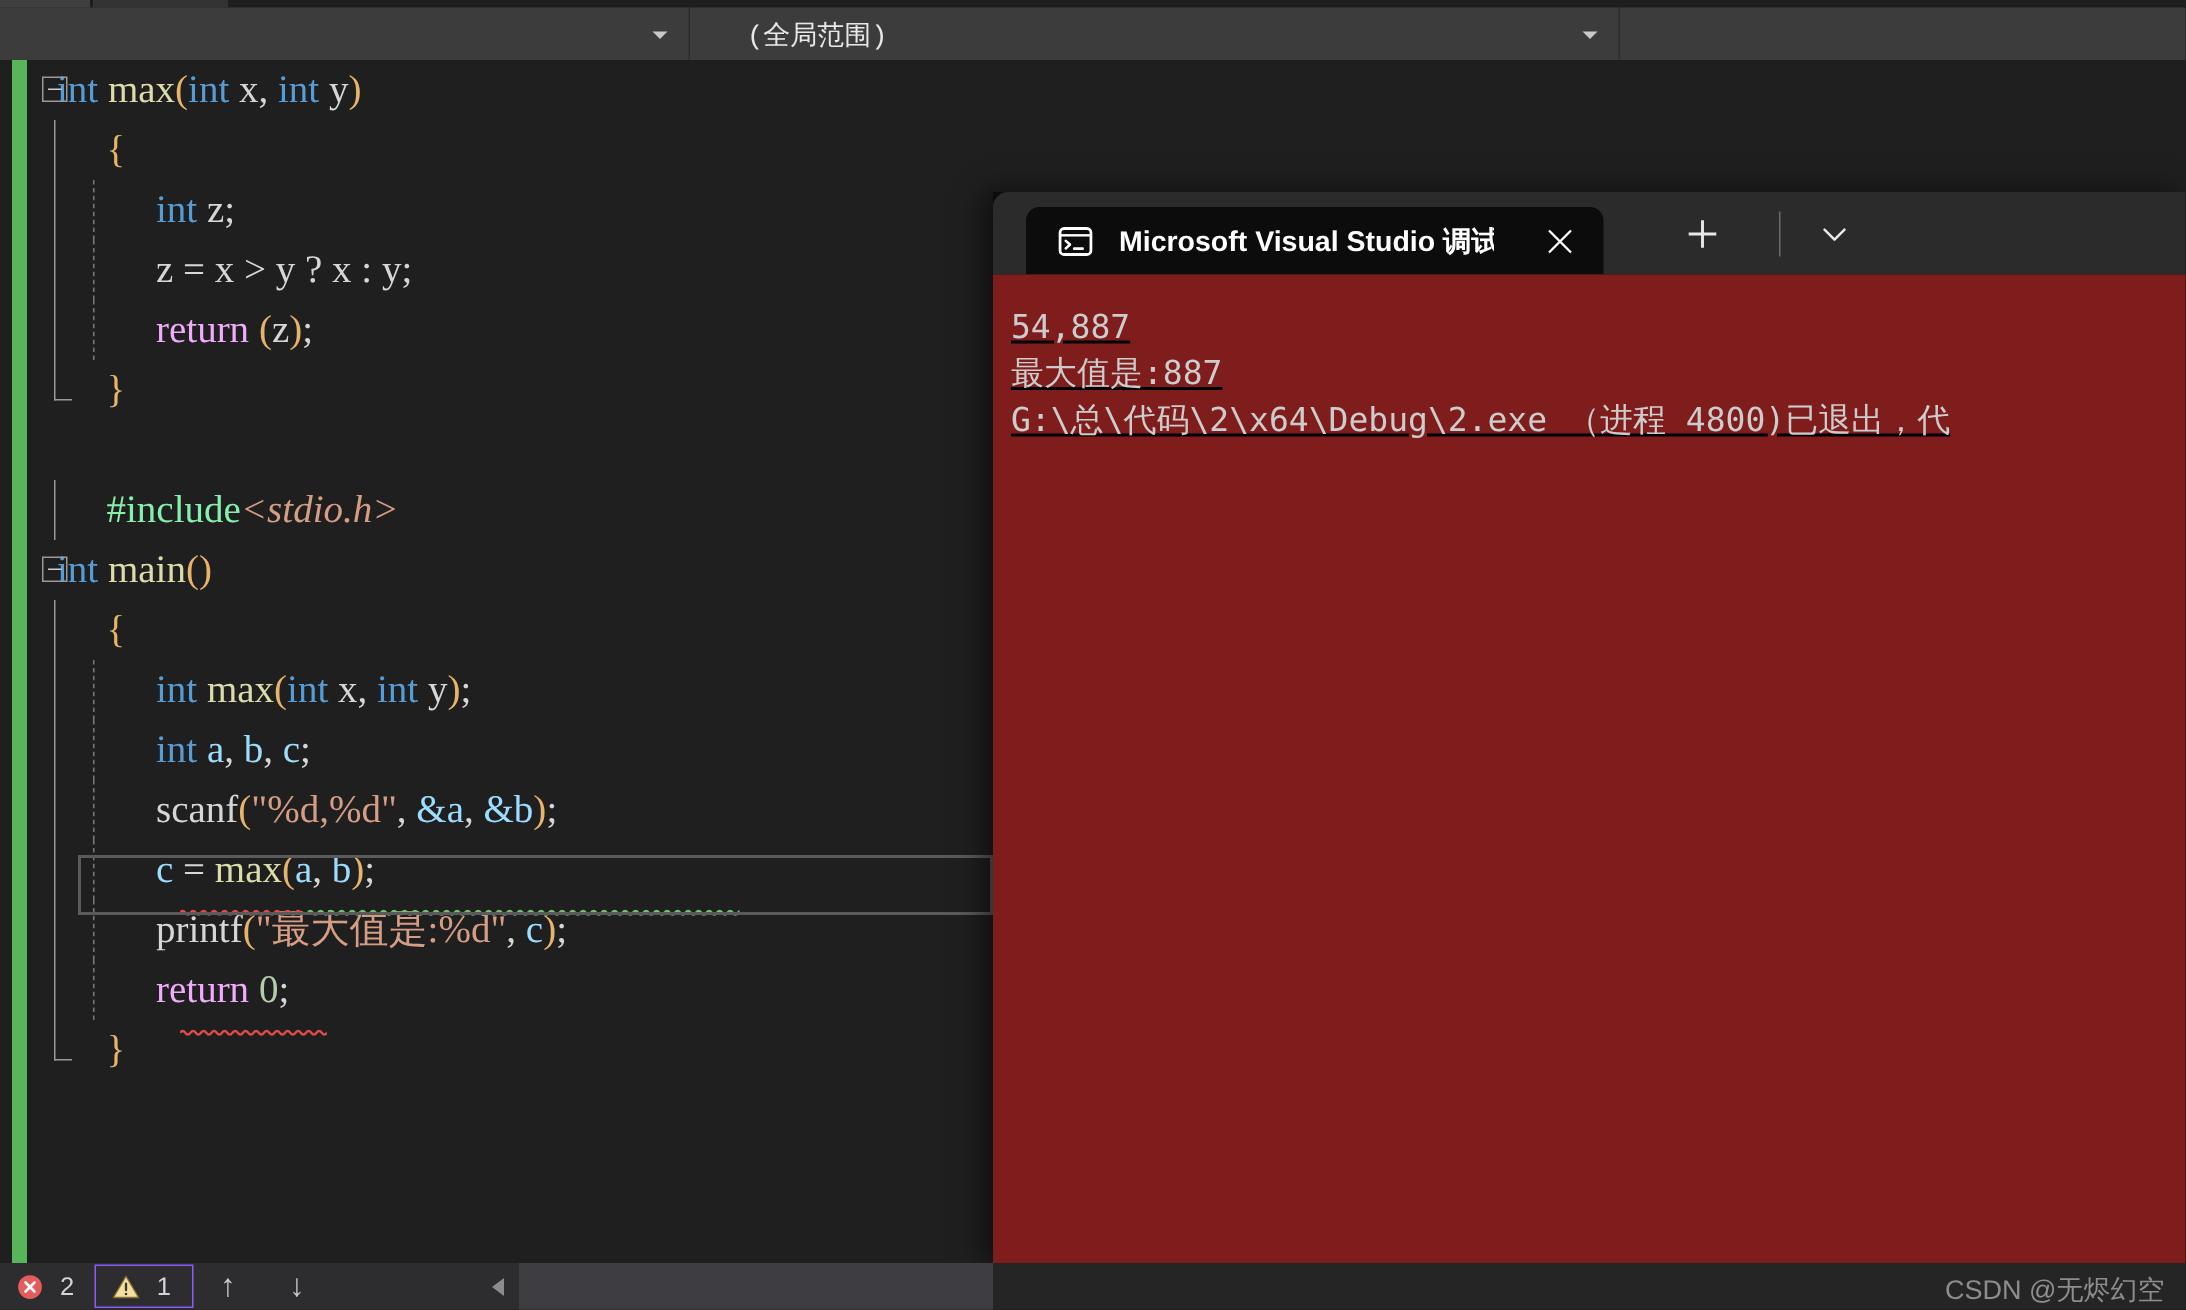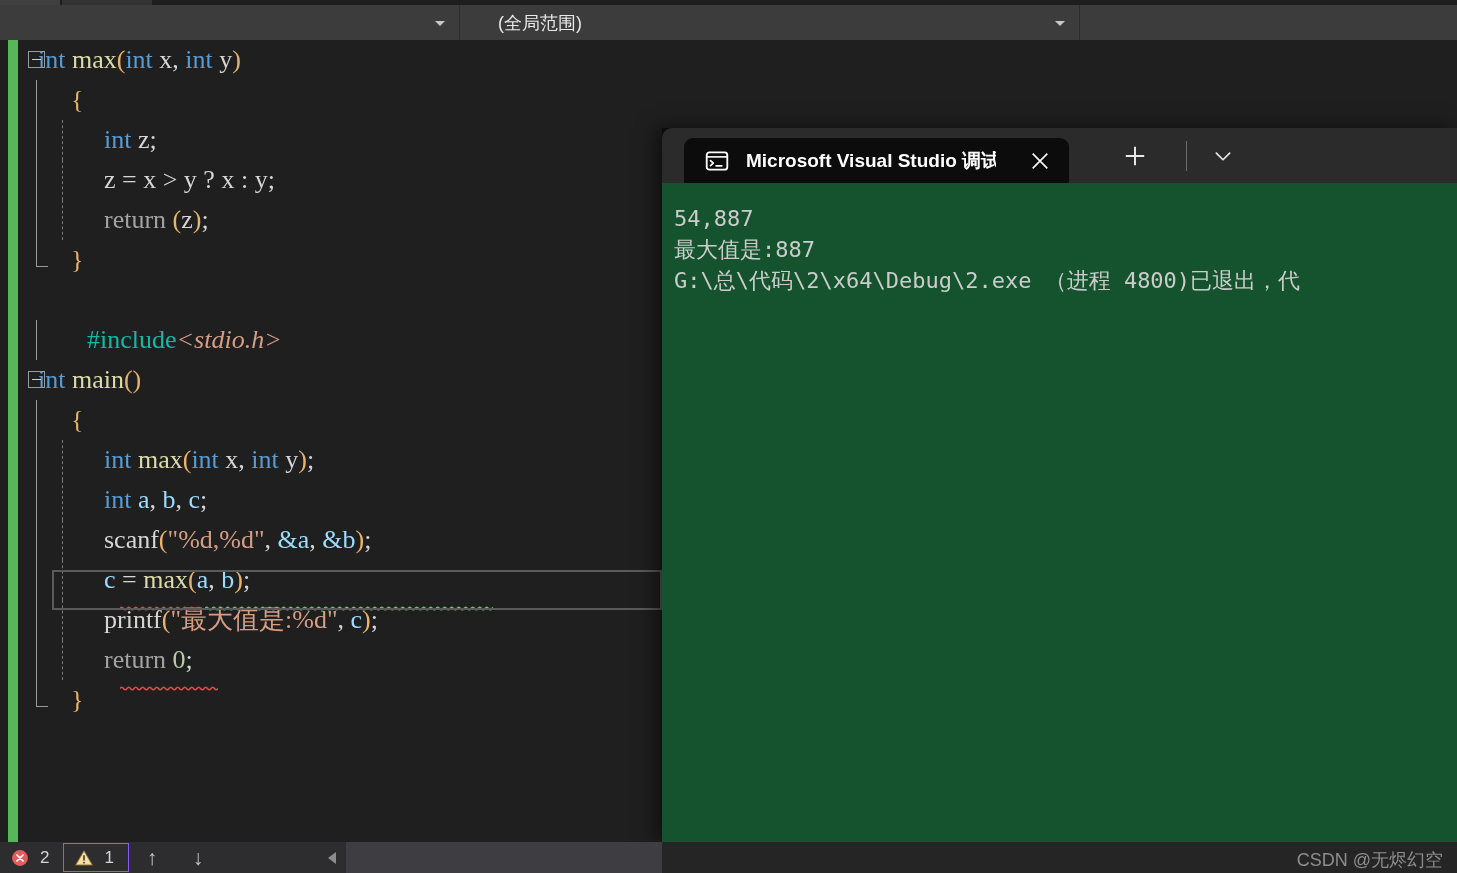--- a/index.html
+++ b/index.html
@@ -36,20 +36,21 @@
   }
 
   
   #nav-bar {
     position: absolute;
     left: 0; top: 5px;
     width: 1457px; height: 35px;
     background: #3c3c3c;
     display: flex;
     align-items: stretch;
+    font-family: Liberation Mono, monospace;
   }
   .nav-combo {
     position: relative;
     display: flex;
     align-items: center;
     height: 100%;
     box-sizing: border-box;
   }
   #nav-combo-file {
     width: 460px;
@@ -112,27 +113,27 @@
     white-space: pre;
   }
   .code-line {
     position: relative;
     height: 40px;
     padding-left: 38px;
     box-sizing: border-box;
   }
   
   .kw      { color: #569cd6; }   
-  .kw2     { color: #a3a3a3; }   
+  .kw2     { color: #f0abfc; }   
   .fn      { color: #dcdcaa; }   
   .var     { color: #9cdcfe; }   
   .punct   { color: #d6d6d6; }
   .str     { color: #d69d85; }
   .num     { color: #b5cea8; }
-  .pre     { color: #14b8a6; margin-left: 16px; }   
+  .pre     { color: #86efac; }   
   .hdr     { color: #d69d85; font-style: italic; }
   .paren   { color: #e8b36a; }   
 
   
   .fold-box {
     position: absolute;
     left: 28px;
     top: 11px;
     width: 17px; height: 17px;
     border: 1px solid #9a9a9a;
@@ -241,24 +242,25 @@
   #console-dropdown {
     position: absolute;
     left: 550px; top: 18px;
     width: 22px; height: 20px;
   }
   #console-body {
     position: absolute;
     left: 0; top: 55px;
     width: 795px;
     height: 659px;
-    background: #14532d;
+    background: #7f1d1d;
     padding: 20px 0 0 12px;
     box-sizing: border-box;
     overflow: hidden;
+    text-decoration: underline;
   }
   .console-line {
     font-family: "DejaVu Sans Mono", monospace;
     font-size: 22px;
     line-height: 31px;
     color: #cccccc;
     white-space: pre;
   }
   .caret {
     display: inline-block;

